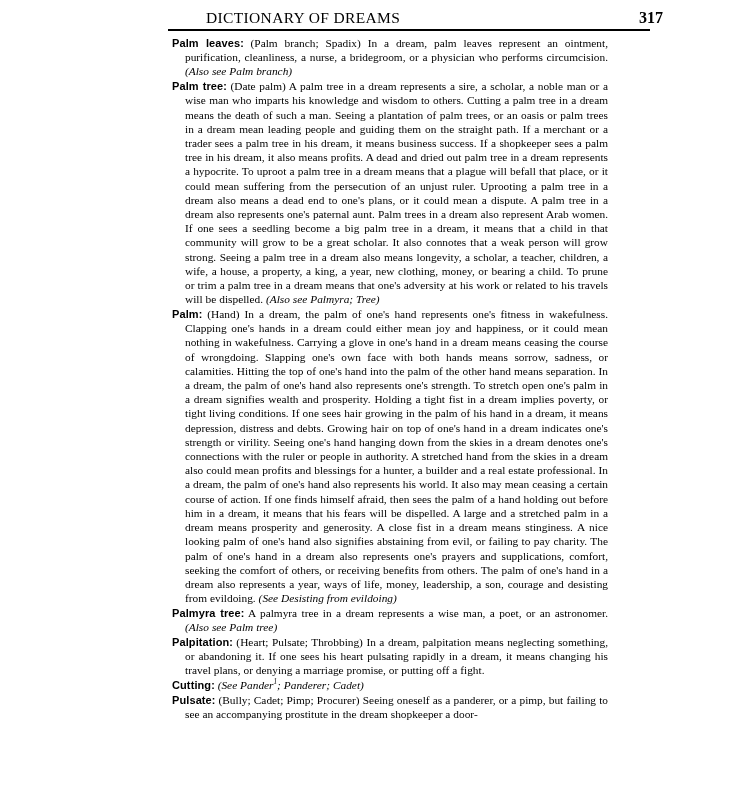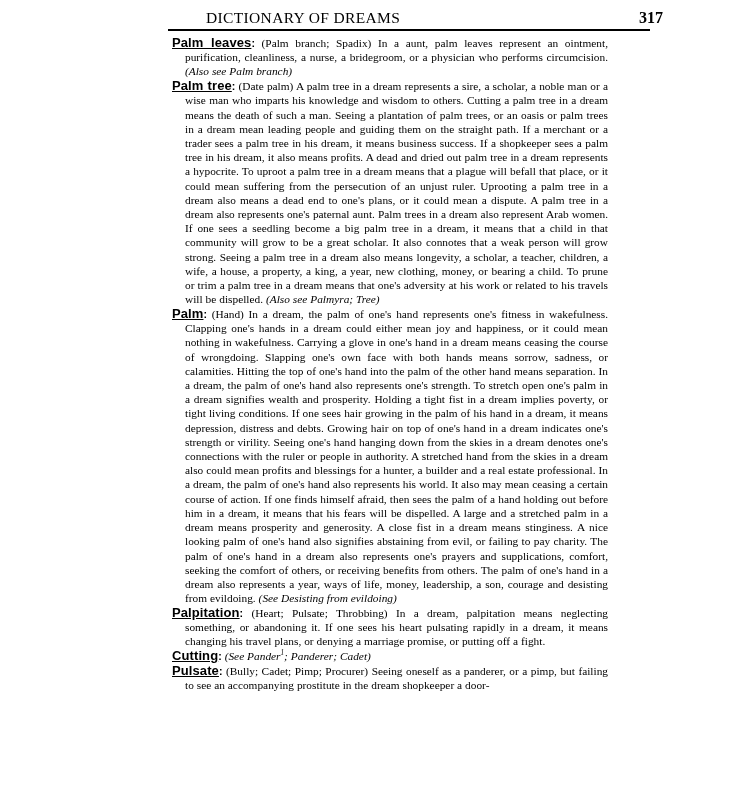--- a/index.html
+++ b/index.html
@@ -74,23 +74,22 @@
     margin: 0 0 0.6px 0;
     padding-left: 13px;
     text-indent: -13px;
     hyphens: none;
     word-spacing: 0.1px;
   }
 
   .headword {
     font-family: "Liberation Sans", "DejaVu Sans", sans-serif;
     font-weight: 700;
-    font-size: 13px;
+    font-size: 11px;
     letter-spacing: 0.1px;
-    text-decoration: underline;
   }
   .colon {
     font-family: "Liberation Sans", "DejaVu Sans", sans-serif;
     font-weight: 700;
     font-size: 10.6px;
   }
   .xref {
     font-style: italic;
     margin-top: 48px;
   }
@@ -107,31 +106,34 @@
 
   <div class="running-head">
     <span class="running-head-title">DICTIONARY OF DREAMS</span>
     <span class="running-head-folio">317</span>
   </div>
   <div class="head-rule"></div>
 
   <div class="column">
 
     <p class="entry">
-      <span class="headword">Palm leaves</span><span class="colon">:</span><span> (Palm branch; Spadix) In a aunt, palm leaves represent an ointment, purification, cleanliness, a nurse, a bridegroom, or a physician who performs circumcision. </span><span class="xref">(Also see Palm branch)</span>
+      <span class="headword">Palm leaves</span><span class="colon">:</span><span> (Palm branch; Spadix) In a dream, palm leaves represent an ointment, purification, cleanliness, a nurse, a bridegroom, or a physician who performs circumcision. </span><span class="xref">(Also see Palm branch)</span>
     </p>
 
     <p class="entry">
       <span class="headword">Palm tree</span><span class="colon">:</span><span> (Date palm) A palm tree in a dream represents a sire, a scholar, a noble man or a wise man who imparts his knowledge and wisdom to others. Cutting a palm tree in a dream means the death of such a man. Seeing a plantation of palm trees, or an oasis or palm trees in a dream mean leading people and guiding them on the straight path. If a merchant or a trader sees a palm tree in his dream, it means business success. If a shopkeeper sees a palm tree in his dream, it also means profits. A dead and dried out palm tree in a dream represents a hypocrite. To uproot a palm tree in a dream means that a plague will befall that place, or it could mean suffering from the persecution of an unjust ruler. Uprooting a palm tree in a dream also means a dead end to one's plans, or it could mean a dispute. A palm tree in a dream also represents one's paternal aunt. Palm trees in a dream also represent Arab women. If one sees a seedling become a big palm tree in a dream, it means that a child in that community will grow to be a great scholar. It also connotes that a weak person will grow strong. Seeing a palm tree in a dream also means longevity, a scholar, a teacher, children, a wife, a house, a property, a king, a year, new clothing, money, or bearing a child. To prune or trim a palm tree in a dream means that one's adversity at his work or related to his travels will be dispelled. </span><span class="xref">(Also see Palmyra; Tree)</span>
     </p>
 
     <p class="entry">
       <span class="headword">Palm</span><span class="colon">:</span><span> (Hand) In a dream, the palm of one's hand represents one's fitness in wakefulness. Clapping one's hands in a dream could either mean joy and happiness, or it could mean nothing in wakefulness. Carrying a glove in one's hand in a dream means ceasing the course of wrongdoing. Slapping one's own face with both hands means sorrow, sadness, or calamities. Hitting the top of one's hand into the palm of the other hand means separation. In a dream, the palm of one's hand also represents one's strength. To stretch open one's palm in a dream signifies wealth and prosperity. Holding a tight fist in a dream implies poverty, or tight living conditions. If one sees hair growing in the palm of his hand in a dream, it means depression, distress and debts. Growing hair on top of one's hand in a dream indicates one's strength or virility. Seeing one's hand hanging down from the skies in a dream denotes one's connections with the ruler or people in authority. A stretched hand from the skies in a dream also could mean profits and blessings for a hunter, a builder and a real estate professional. In a dream, the palm of one's hand also represents his world. It also may mean ceasing a certain course of action. If one finds himself afraid, then sees the palm of a hand holding out before him in a dream, it means that his fears will be dispelled. A large and a stretched palm in a dream means prosperity and generosity. A close fist in a dream means stinginess. A nice looking palm of one's hand also signifies abstaining from evil, or failing to pay charity. The palm of one's hand in a dream also represents one's prayers and supplications, comfort, seeking the comfort of others, or receiving benefits from others. The palm of one's hand in a dream also represents a year, ways of life, money, leadership, a son, courage and desisting from evildoing. </span><span class="xref">(See Desisting from evildoing)</span>
     </p>
 
+    <p class="entry">
+      <span class="headword">Palmyra tree</span><span class="colon">:</span><span> A palmyra tree in a dream represents a wise man, a poet, or an astronomer. </span><span class="xref">(Also see Palm tree)</span>
+    </p>
 
     <p class="entry">
       <span class="headword">Palpitation</span><span class="colon">:</span><span> (Heart; Pulsate; Throbbing) In a dream, palpitation means neglecting something, or abandoning it. If one sees his heart pulsating rapidly in a dream, it means changing his travel plans, or denying a marriage promise, or putting off a fight.</span><span class="xref"></span>
     </p>
 
     <p class="entry">
       <span class="headword">Cutting</span><span class="colon">:</span><span> </span><span class="xref"><span>(See Pander</span><sup>1</sup><span>; Panderer; Cadet)</span></span>
     </p>
 
     <p class="entry">

